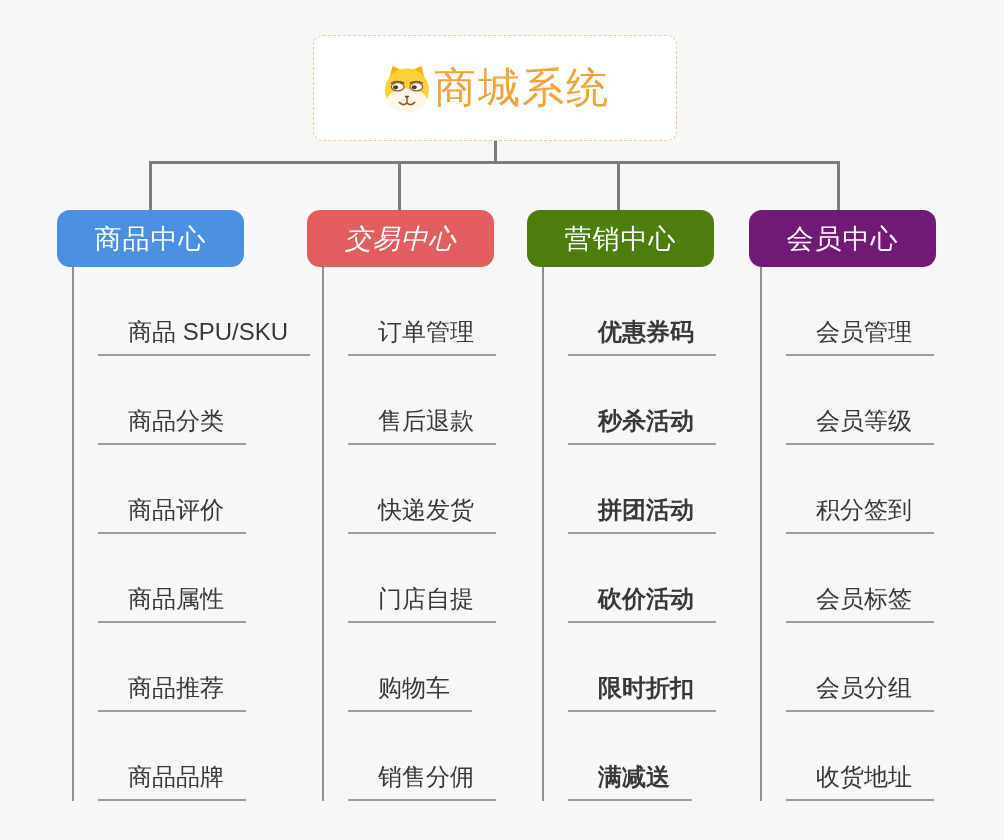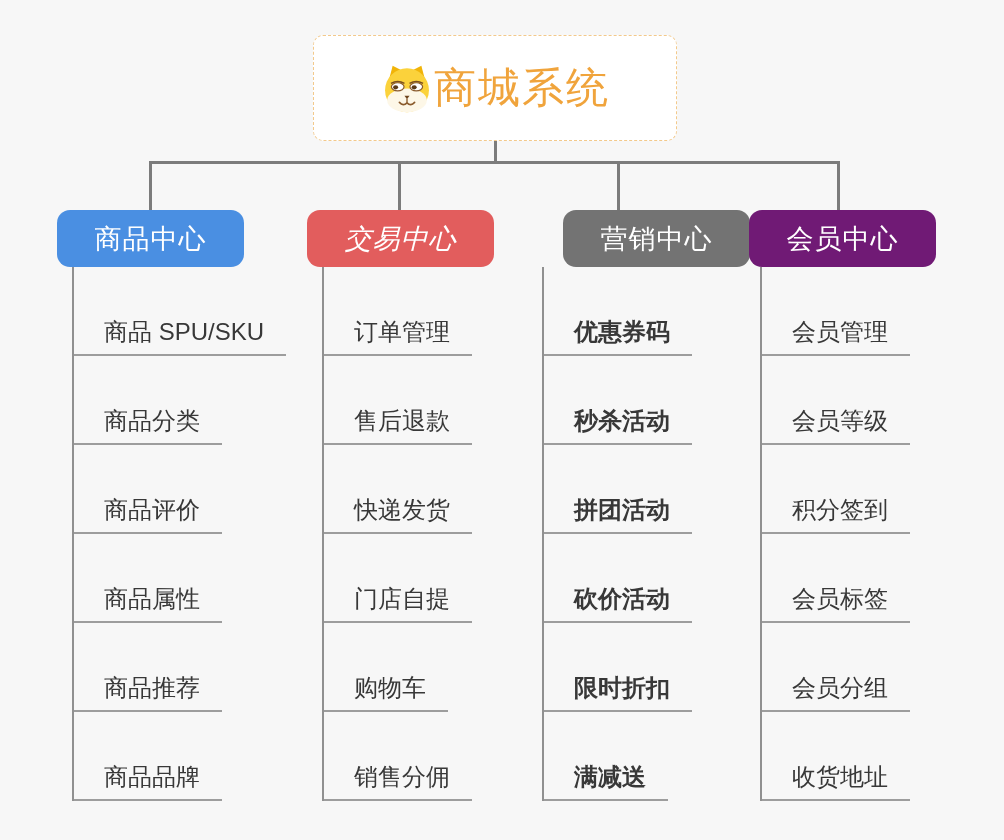--- a/index.html
+++ b/index.html
@@ -39,21 +39,21 @@
     position:absolute;top:210px;width:187px;height:57px;
     border-radius:13px;
     color:#ffffff;font-size:27px;letter-spacing:1px;
     display:flex;align-items:center;justify-content:center;
   }
   
   .branch-list{
     position:absolute;top:267px;
     border-left:2px solid var(--trunk,#909090);
   }
-  .row{height:89px;display:flex;align-items:flex-end;}
+  .row{height:89px;display:flex;align-items:flex-end;padding-left:24px;}
   .label{
     border-bottom:2px solid var(--underline,#9d9d9d);
     padding:0 22px 7px 30px;
     font-size:24px;
     color:var(--child-text,#383838);
     white-space:nowrap;
     line-height:1.2;
   }
 </style>
 </head>
@@ -163,21 +163,21 @@
     </div>
 
     <div class="row">
       <div class="label">
         <span>销售分佣</span>
       </div>
     </div>
   </div>
 
     <div class="line drop" style="left: 617px;"></div>
-    <div class="branch-header" style="left: 527px; background: #737373; margin-left: 36px;">
+    <div class="branch-header" style="left: 527px; background: #4d7c0f;">
       <span>营销中心</span>
     </div>
     <div class="branch-list" style="left: 542px; font-weight: bold;">
     <div class="row">
       <div class="label">
         <span>优惠券码</span>
       </div>
     </div>
 
     <div class="row">

